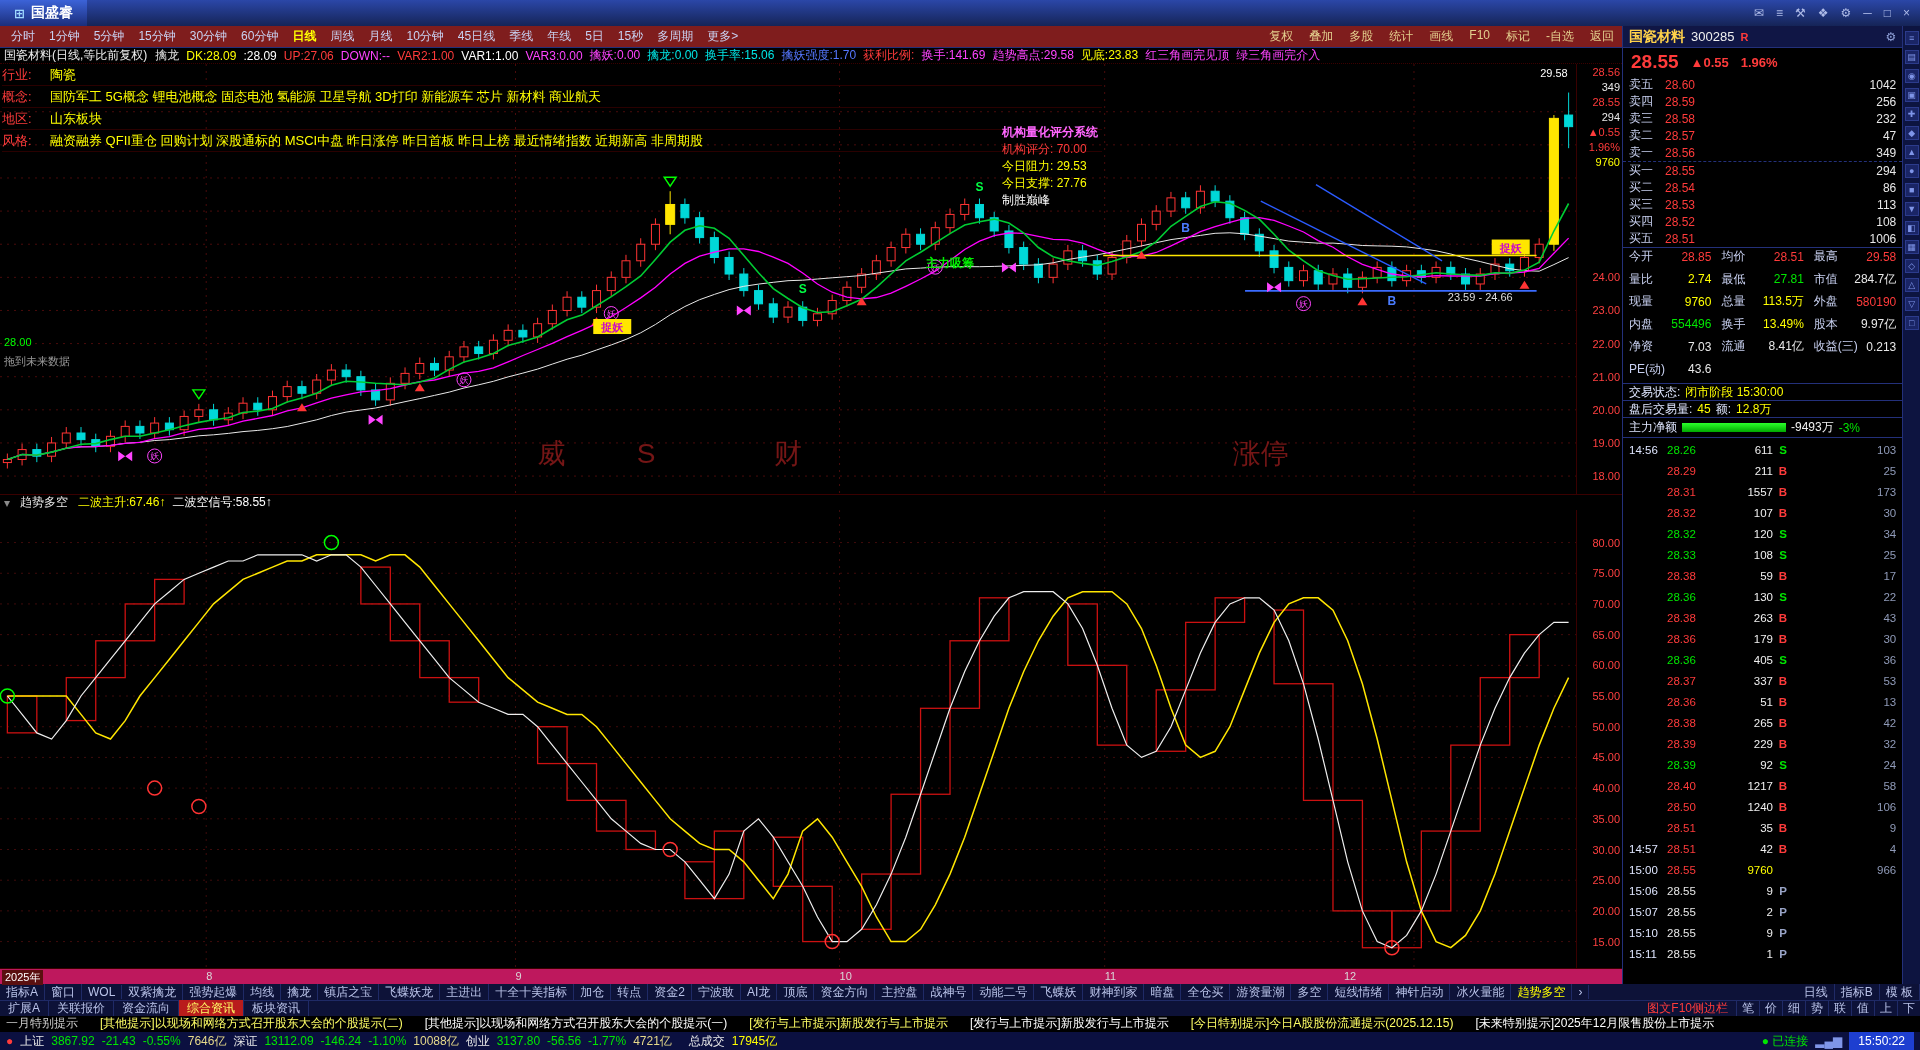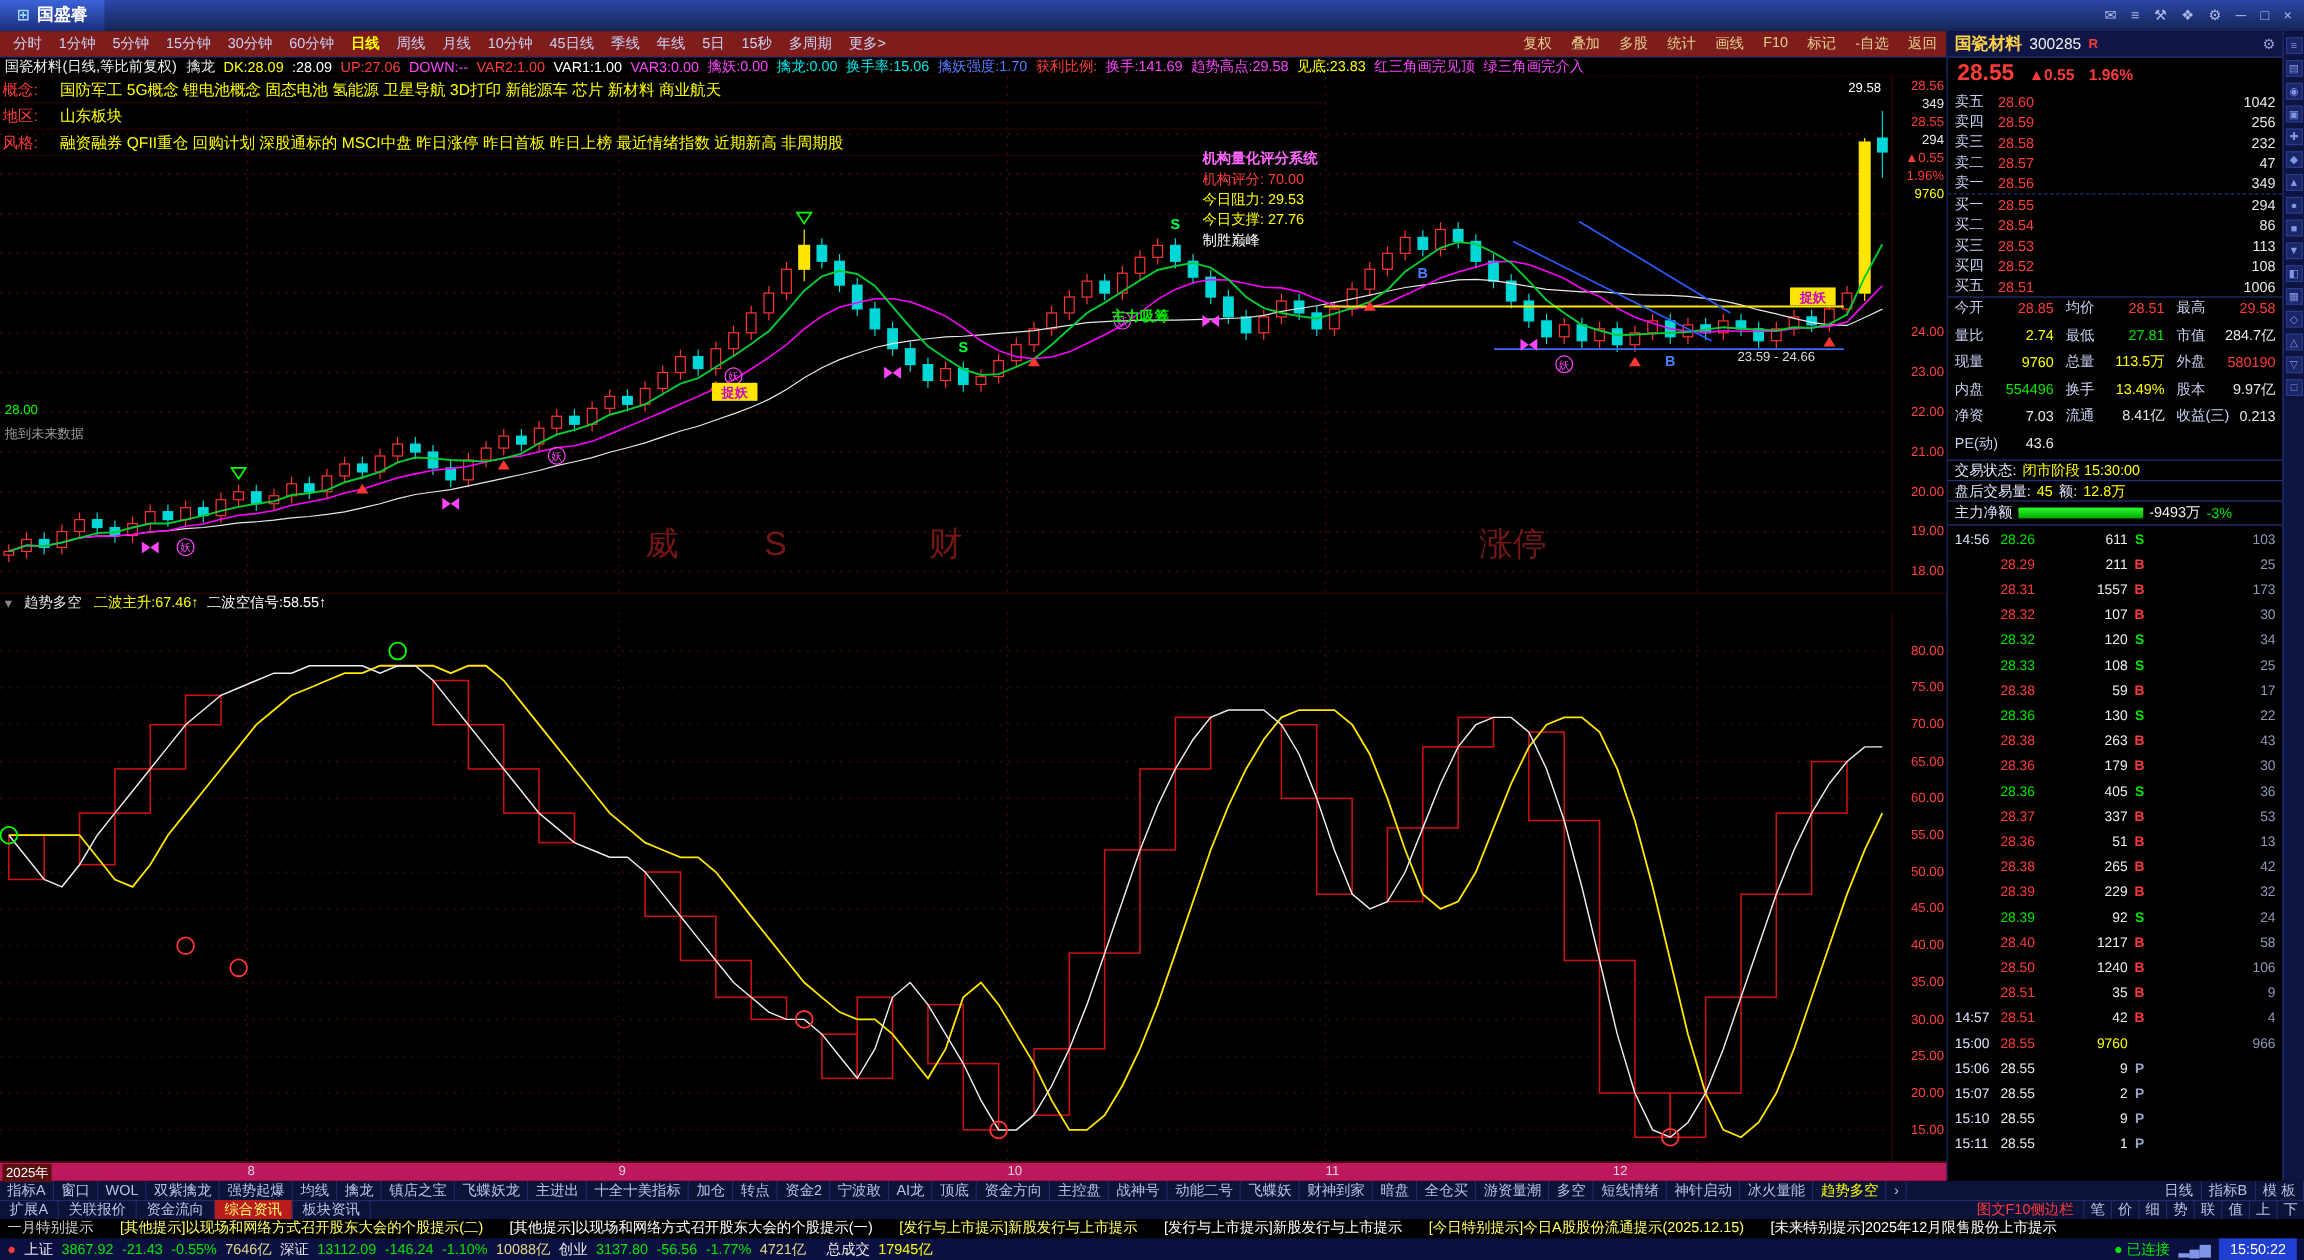--- a/index.html
+++ b/index.html
@@ -193,20 +193,24 @@
           <span class="ch-field" style="color: rgb(255, 68, 255);">换手:141.69</span>
           <span class="ch-field" style="color: rgb(255, 68, 255);">趋势高点:29.58</span>
           <span class="ch-field" style="color: rgb(255, 255, 0);">见底:23.83</span>
           <span class="ch-field" style="color: rgb(255, 68, 255);">红三角画完见顶</span>
           <span class="ch-field" style="color: rgb(255, 68, 255);">绿三角画完介入</span>
         </div>
 
       <div class="chart-row">
         <div class="plot" id="klinePlot" style="height:430px">
           <div class="tags" id="tagRows">
+              <div class="tag-row">
+                <span class="tag-label">行业:</span>
+                <span class="tag-text">陶瓷</span>
+              </div>
               <div class="tag-row">
                 <span class="tag-label">概念:</span>
                 <span class="tag-text">国防军工 5G概念 锂电池概念 固态电池 氢能源 卫星导航 3D打印 新能源车 芯片 新材料 商业航天</span>
               </div>
               <div class="tag-row">
                 <span class="tag-label">地区:</span>
                 <span class="tag-text">山东板块</span>
               </div>
               <div class="tag-row">
                 <span class="tag-label">风格:</span>

